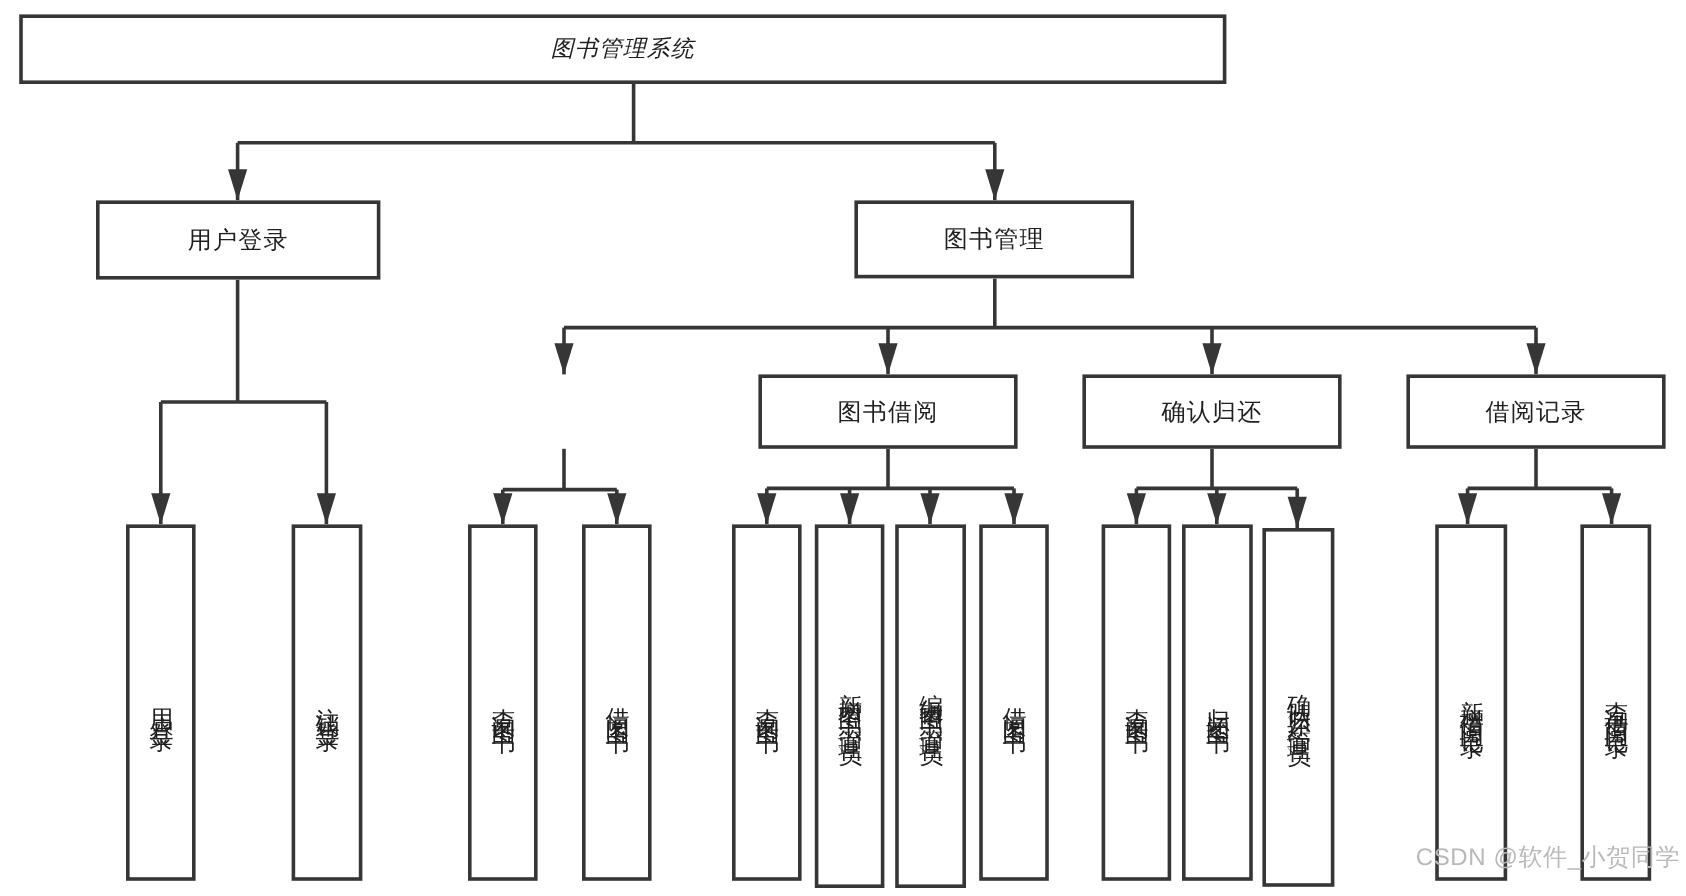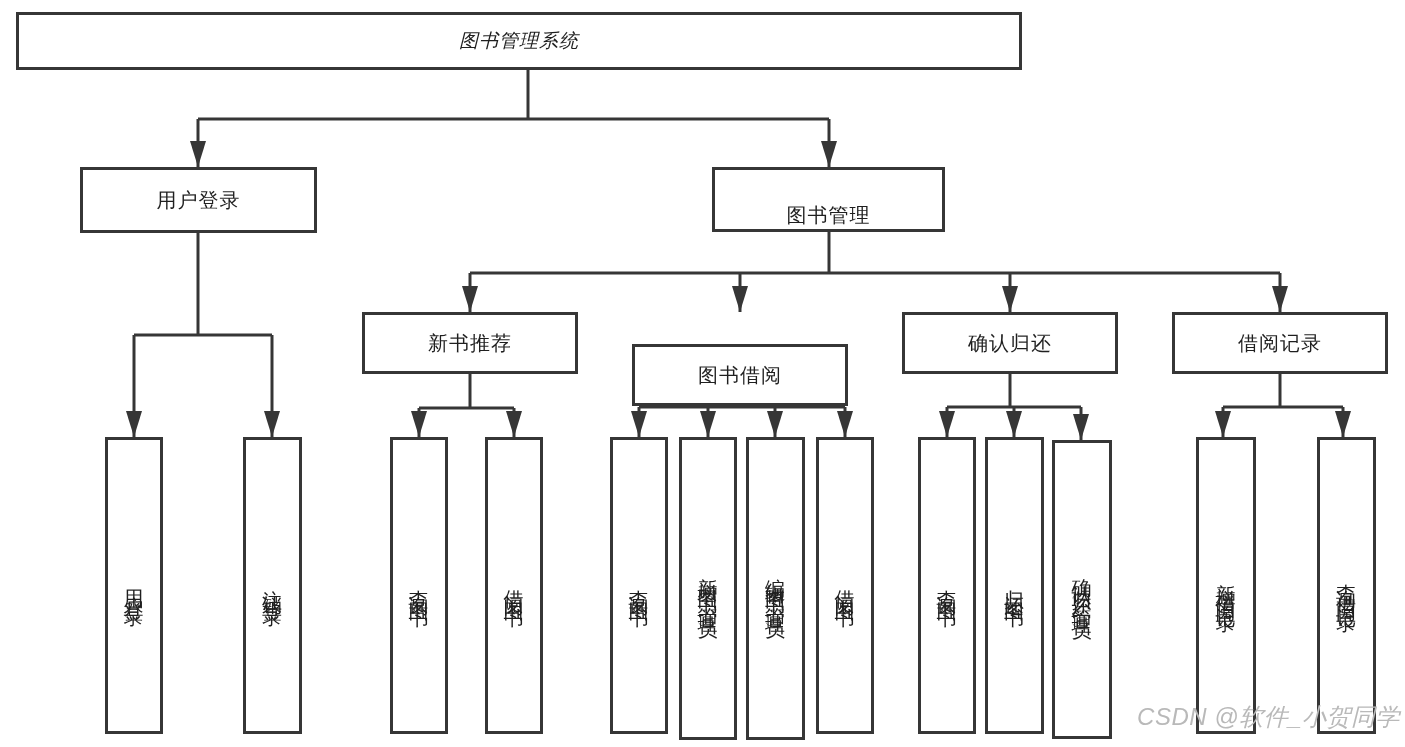--- a/index.html
+++ b/index.html
@@ -45,26 +45,25 @@
     writing-mode: vertical-rl;
     font-size: 20px;
     letter-spacing: 6px;
     white-space: normal;
     line-height: 1;
   }
   #watermark {
     position: absolute;
     top: 701px;
     right: 5px;
-    font-size: 24px;
+    font-size: 20px;
     letter-spacing: 0.5px;
     color: #b9b9b9;
     z-index: 5;
     white-space: nowrap;
-    font-style: italic;
   }
 </style>
 </head>
 <body>
 
 <div id="canvas">
 
   <svg id="connectors" viewBox="0 0 1405 747" xmlns="http://www.w3.org/2000/svg">
     <defs>
       <marker id="arw" markerUnits="userSpaceOnUse" markerWidth="30" markerHeight="22" refX="26" refY="10" orient="auto" overflow="visible">
@@ -115,28 +114,25 @@
     </g>
   </svg>
 
   <div class="node root" style="left:16px; top:12px; width:1006px; height:58px;font-style:italic;">
     <span class="lbl">图书管理系统</span>
   </div>
 
   <div class="node" style="left:80px; top:167px; width:237px; height:66px;">
     <span class="lbl">用户登录</span>
   </div>
-  <div class="node" style="left:712px; top:167px; width:233px; height:65px;align-items:flex-end;">
+  <div class="node" style="left:712px; top:167px; width:233px; height:65px;">
     <span class="lbl">图书管理</span>
   </div>
 
-  <div class="node" style="left:362px; top:312px; width:216px; height:62px;">
-    <span class="lbl">新书推荐</span>
-  </div>
-  <div class="node" style="left:632px; top:312px; width:216px; height:62px;margin-top:32px;">
+  <div class="node" style="left:632px; top:312px; width:216px; height:62px;">
     <span class="lbl">图书借阅</span>
   </div>
   <div class="node" style="left:902px; top:312px; width:216px; height:62px;">
     <span class="lbl">确认归还</span>
   </div>
   <div class="node" style="left:1172px; top:312px; width:216px; height:62px;">
     <span class="lbl">借阅记录</span>
   </div>
 
   <div class="node vert" style="left:105px; top:437px; width:58px; height:297px;">

